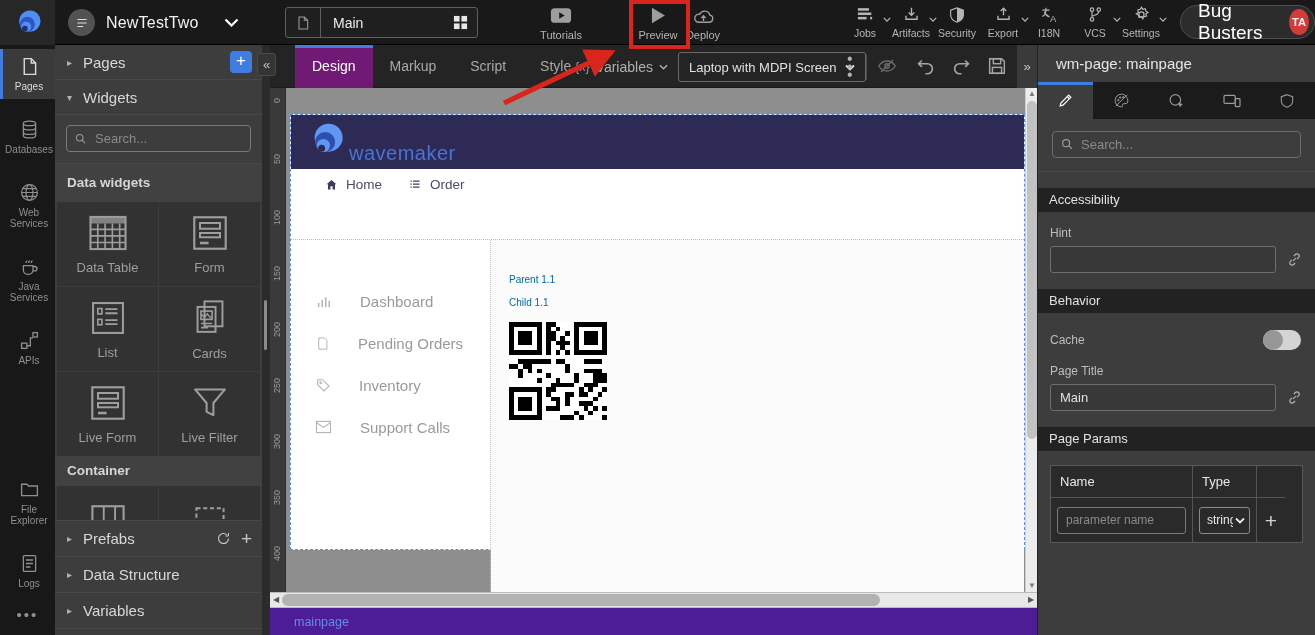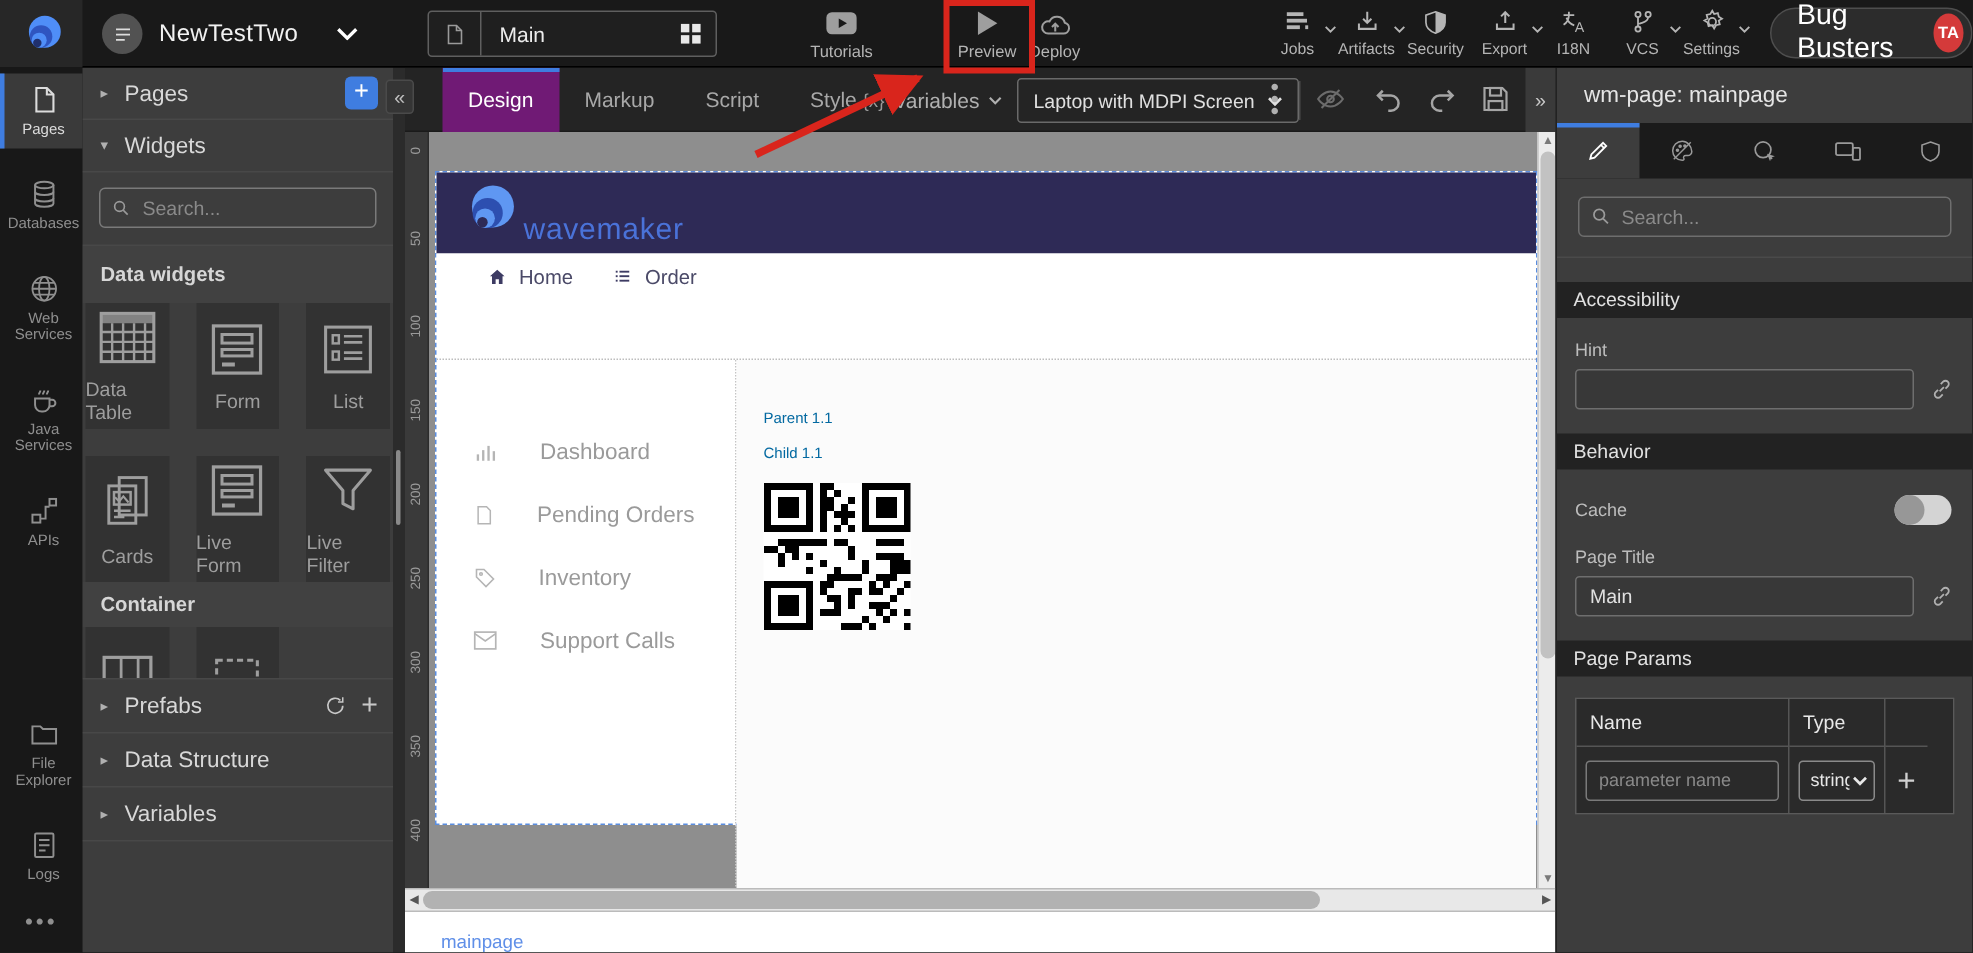--- a/index.html
+++ b/index.html
@@ -44,21 +44,21 @@
 .left-panel{position:absolute;left:55px;top:45px;width:207px;height:590px;background:#3d3d3d;overflow:hidden}
 .lp-row{height:35px;border-bottom:1px solid #484848;display:flex;align-items:center;padding:0 10px 0 12px;color:#d8d8d8;font-size:15px;cursor:pointer}
 .lp-row .tri{width:16px;color:#b0b0b0;font-size:10px}
 .lp-row .lbl{flex:1}
 .lp-add{width:22px;height:22px;border-radius:4px;background:#3f7de0;color:#fff;font-size:17px;line-height:20px;text-align:center;cursor:pointer}
 .lp-search{padding:10px 11px 11px;border-bottom:1px solid #484848;position:relative}
 .lp-search input{width:100%;height:27px;background:transparent;border:1px solid #7a7a7a;border-radius:4px;color:#ddd;font-size:13px;padding:0 8px 0 28px;outline:none;font-family:inherit}
 .lp-search input::placeholder{color:#8a8a8a}
 .lp-search .mag{position:absolute;left:19px;top:17px;color:#9a9a9a}
 .lp-group{height:38px;line-height:38px;padding-left:12px;font-size:13.5px;font-weight:bold;color:#d6d6d6;background:#414141}
-.wgrid{display:grid;grid-template-columns:1fr 1fr 1fr;gap:18px;padding:0 2px;background:#3d3d3d}
+.wgrid{display:grid;grid-template-columns:1fr 1fr;gap:1px;padding:0 2px;background:#3d3d3d}
 .wcard{height:84px;background:#323232;display:flex;flex-direction:column;align-items:center;justify-content:center;color:#9e9e9e;cursor:grab}
 .wcard .wl{font-size:13px;margin-top:8px}
 .wgrid.partial{height:34px;overflow:hidden}
 .wgrid.partial .wcard{height:60px;justify-content:flex-start;padding-top:16px}
 .lp-bottom{border-top:1px solid #484848}
 .lp-bottom .lp-row{height:36px}
 .lp-row .mini{color:#c8c8c8;margin-left:10px}
 
 
 .gutter{position:absolute;left:262px;top:45px;width:8px;height:590px;background:#2b2b2b}
@@ -101,21 +101,21 @@
 .menu-item .mic{margin-left:24px;color:#b5b5b5}
 .menu-item .mlb{margin-left:28px;color:#9a9a9a;font-size:15px}
 .content-col{flex:1;background:#fbfbfb;padding:28px 0 0 18px}
 .content-col .pline{font-size:10px;color:#0369a1;line-height:23px}
 .qr{width:98px;height:98px;background:#fff;margin-top:8px}
 .qr svg{width:98px;height:98px}
 
 .hscroll{position:absolute;left:0;top:547px;width:767px;height:16px;background:#e8e8e8;border-top:1px solid #bbb;border-bottom:1px solid #bbb}
 .hscroll .arr{position:absolute;top:0;width:12px;height:14px;color:#555;font-size:8px;text-align:center;line-height:14px}
 .hscroll .thumb{position:absolute;left:12px;top:1px;width:598px;height:12px;background:#b2b2b2;border-radius:6px}
-.statusbar{position:absolute;left:0;top:563px;width:767px;height:27px;background:#ffffff;display:flex;align-items:flex-end}
+.statusbar{position:absolute;left:0;top:563px;width:767px;height:27px;background:#4c1d95;display:flex;align-items:center}
 .status-tab{margin-left:24px;font-size:12.5px;color:#5f8fe8;cursor:pointer}
 
 
 .right-panel{position:absolute;left:1037px;top:45px;width:278px;height:590px;background:#3d3d3d;border-left:1px solid #222}
 .rp-header{height:37px;display:flex;align-items:center;padding-left:18px;font-size:15px;color:#e5e5e5}
 .rp-tabs{height:37px;display:flex;background:#1b1b1b}
 .rp-tab{flex:1;display:flex;align-items:center;justify-content:center;color:#9a9a9a;cursor:pointer}
 .rp-tab.active{background:#3d3d3d;color:#fff;box-shadow:inset 0 3px 0 #3f7de0}
 .rp-search{position:relative;margin:12px 14px 13px}
 .rp-search input{width:100%;height:27px;background:transparent;border:1px solid #6e6e6e;border-radius:4px;color:#ddd;font-size:13px;padding:0 8px 0 28px;outline:none;font-family:inherit}

